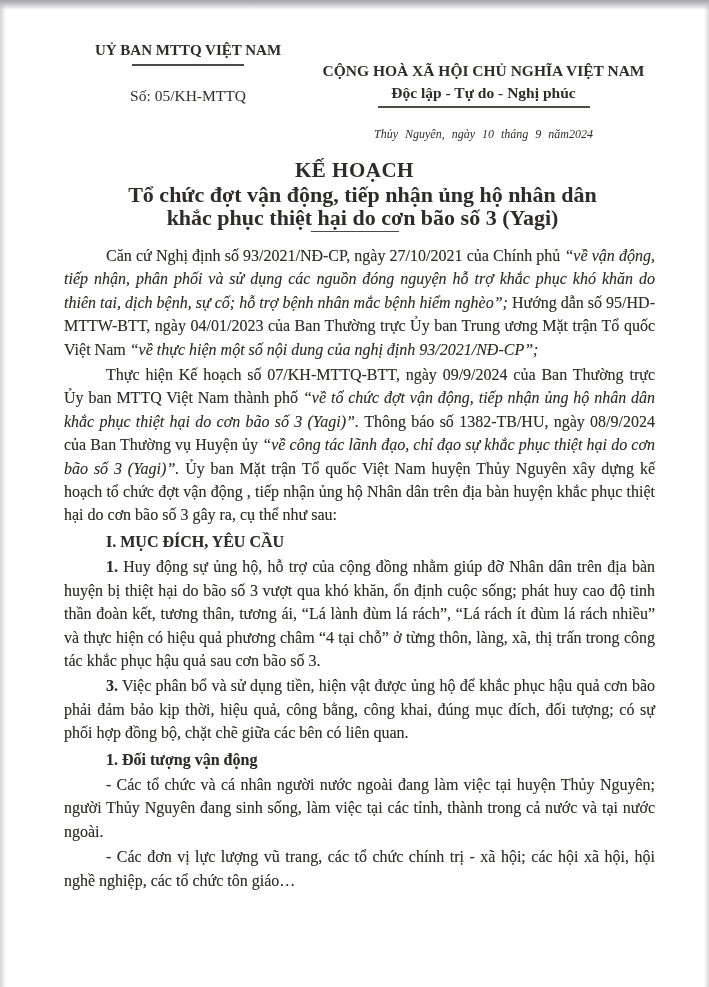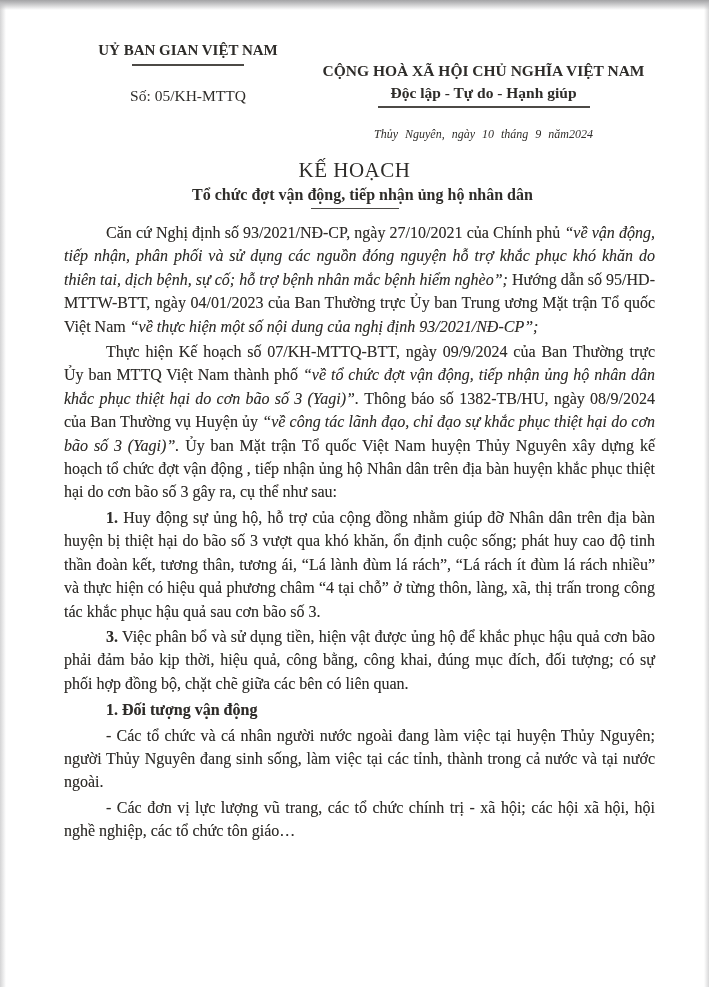--- a/index.html
+++ b/index.html
@@ -55,27 +55,27 @@
     font-style: italic;
     font-size: 12px;
     word-spacing: 4px;
   }
   .title-block {
     text-align: center;
     margin-top: 13px;
   }
   .doc-title {
     font-size: 21px;
-    font-weight: normal;
+    font-weight: bold;
     margin: 0;
     letter-spacing: 0.5px;
   }
   .subtitle {
     font-weight: bold;
-    font-size: 16px;
+    font-size: 22px;
     line-height: 23px;
     padding-left: 16px;
   }
   .rule-title { width: 88px; margin: 2px auto 0; }
   .doc-body {
     margin: 12px 54px 0 64px;
     font-size: 16px;
     line-height: 23.4px;
     text-align: justify;
     text-shadow: 0 0 0.5px rgba(70,66,60,0.45);
@@ -93,44 +93,46 @@
   .it { font-style: italic; }
   .num { font-weight: bold; }
 </style>
 </head>
 <body>
 
 <div class="page">
 
   <header class="doc-header">
     <div class="header-left">
-      <div>UỶ BAN GIAN VIỆT NAM</div>
+      <div>UỶ BAN MTTQ VIỆT NAM</div>
       <div class="rule rule-left"></div>
       <div class="doc-number">Số: 05/KH-MTTQ</div>
     </div>
     <div class="header-right">
       <div>CỘNG HOÀ XÃ HỘI CHỦ NGHĨA VIỆT NAM</div>
-      <div>Độc lập - Tự do - Hạnh giúp</div>
+      <div>Độc lập - Tự do - Nghị phúc</div>
       <div class="rule rule-right"></div>
       <div class="dateline">Thủy Nguyên, ngày 10 tháng 9 năm2024</div>
     </div>
   </header>
 
   <section class="title-block">
     <h1 class="doc-title">KẾ HOẠCH</h1>
     <div class="subtitle">Tổ chức đợt vận động, tiếp nhận ủng hộ nhân dân</div>
+    <div class="subtitle">khắc phục thiệt hại do cơn bão số 3 (Yagi)</div>
     <div class="rule rule-title"></div>
   </section>
 
   <section class="doc-body">
 
     <p class="para"><span>Căn cứ Nghị định số 93/2021/NĐ-CP, ngày 27/10/2021 của Chính phủ </span><span class="it">“về vận động, tiếp nhận, phân phối và sử dụng các nguồn đóng nguyện hỗ trợ khắc phục khó khăn do thiên tai, dịch bệnh, sự cố; hỗ trợ bệnh nhân mắc bệnh hiểm nghèo”; </span><span>Hướng dẫn số 95/HD-MTTW-BTT, ngày 04/01/2023 của Ban Thường trực Ủy ban Trung ương Mặt trận Tổ quốc Việt Nam </span><span class="it">“về thực hiện một số nội dung của nghị định 93/2021/NĐ-CP”;</span></p>
 
     <p class="para"><span>Thực hiện Kế hoạch số 07/KH-MTTQ-BTT, ngày 09/9/2024 của Ban Thường trực Ủy ban MTTQ Việt Nam thành phố </span><span class="it">“về tổ chức đợt vận động, tiếp nhận ủng hộ nhân dân khắc phục thiệt hại do cơn bão số 3 (Yagi)”. </span><span>Thông báo số 1382-TB/HU, ngày 08/9/2024 của Ban Thường vụ Huyện ủy </span><span class="it">“về công tác lãnh đạo, chỉ đạo sự khắc phục thiệt hại do cơn bão số 3 (Yagi)”. </span><span>Ủy ban Mặt trận Tổ quốc Việt Nam huyện Thủy Nguyên xây dựng kế hoạch tổ chức đợt vận động , tiếp nhận ủng hộ Nhân dân trên địa bàn huyện khắc phục thiệt hại do cơn bão số 3 gây ra, cụ thể như sau:</span></p>
 
+    <p class="heading">I. MỤC ĐÍCH, YÊU CẦU</p>
 
     <p class="para"><span class="num">1.</span> <span>Huy động sự ủng hộ, hỗ trợ của cộng đồng nhằm giúp đỡ Nhân dân trên địa bàn huyện bị thiệt hại do bão số 3 vượt qua khó khăn, ổn định cuộc sống; phát huy cao độ tinh thần đoàn kết, tương thân, tương ái, “Lá lành đùm lá rách”, “Lá rách ít đùm lá rách nhiều” và thực hiện có hiệu quả phương châm “4 tại chỗ” ở từng thôn, làng, xã, thị trấn trong công tác khắc phục hậu quả sau cơn bão số 3.</span></p>
 
 
     <p class="para"><span class="num">3.</span> <span>Việc phân bổ và sử dụng tiền, hiện vật được ủng hộ để khắc phục hậu quả cơn bão phải đảm bảo kịp thời, hiệu quả, công bằng, công khai, đúng mục đích, đối tượng; có sự phối hợp đồng bộ, chặt chẽ giữa các bên có liên quan.</span></p>
 
 
     <p class="heading">1. Đối tượng vận động</p>
 
 

